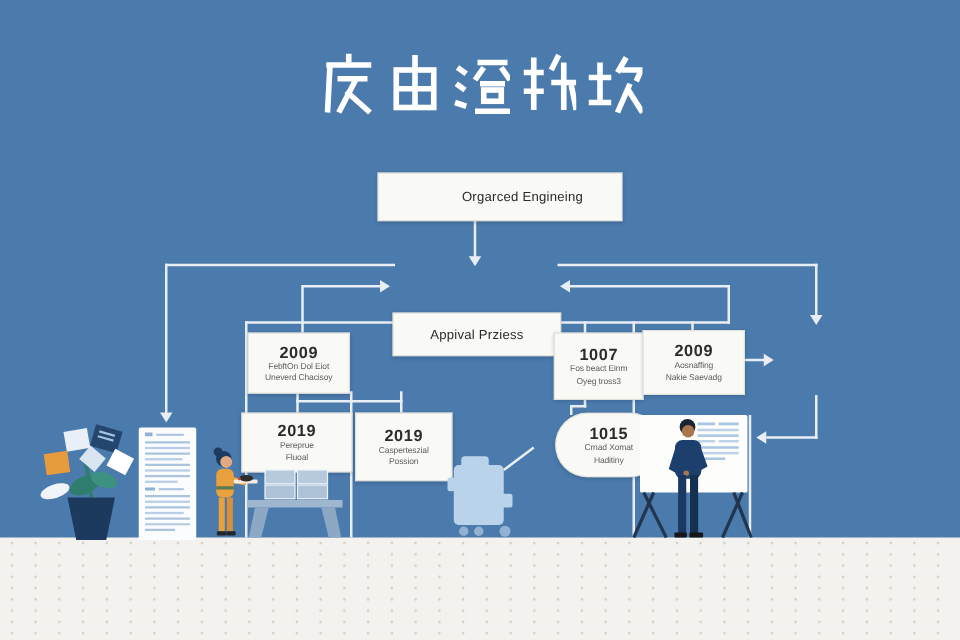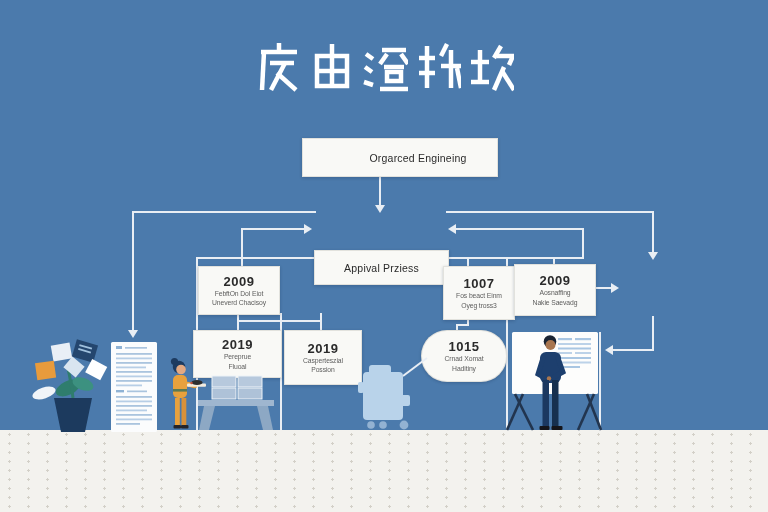--- a/index.html
+++ b/index.html
@@ -155,21 +155,21 @@
   <div class="box" style="left:193px;top:330px;width:87px;height:46px;">
     <span class="year">2019</span>
     <span class="sub">Pereprue</span>
     <span class="sub">Fluoal</span>
   </div>
   <div class="box" style="left:284px;top:330px;width:76px;height:53px;">
     <span class="year">2019</span>
     <span class="sub">Casperteszial</span>
     <span class="sub">Possion</span>
   </div>
-  <div class="box" style="left:421px;top:330px;width:84px;height:50px;border-radius:26px;">
+  <div class="box" style="left:444px;top:330px;width:84px;height:50px;border-radius:26px;">
     <span class="year">1015</span>
     <span class="sub">Crnad Xomat</span>
     <span class="sub">Haditiny</span>
   </div>
 
   <div class="floor"></div>
 
   <svg class="scene" style="left:28px;top:338px;" width="90" height="96" viewBox="0 0 90 96">
     <ellipse cx="16" cy="55" rx="12" ry="5.5" fill="#f0f4f8" transform="rotate(-18 16 55)"></ellipse>
     <ellipse cx="40" cy="50" rx="13" ry="7" fill="#2f7d6d" transform="rotate(-25 40 50)"></ellipse>

